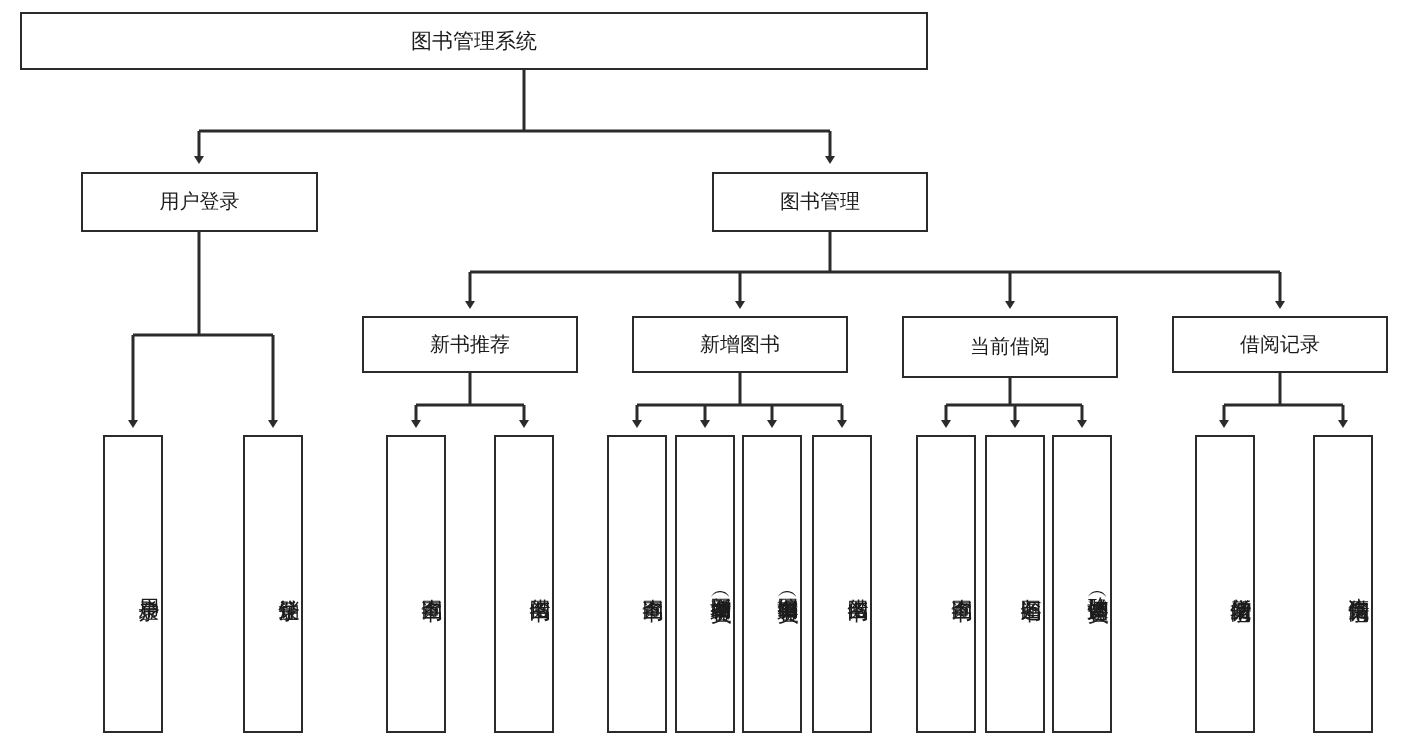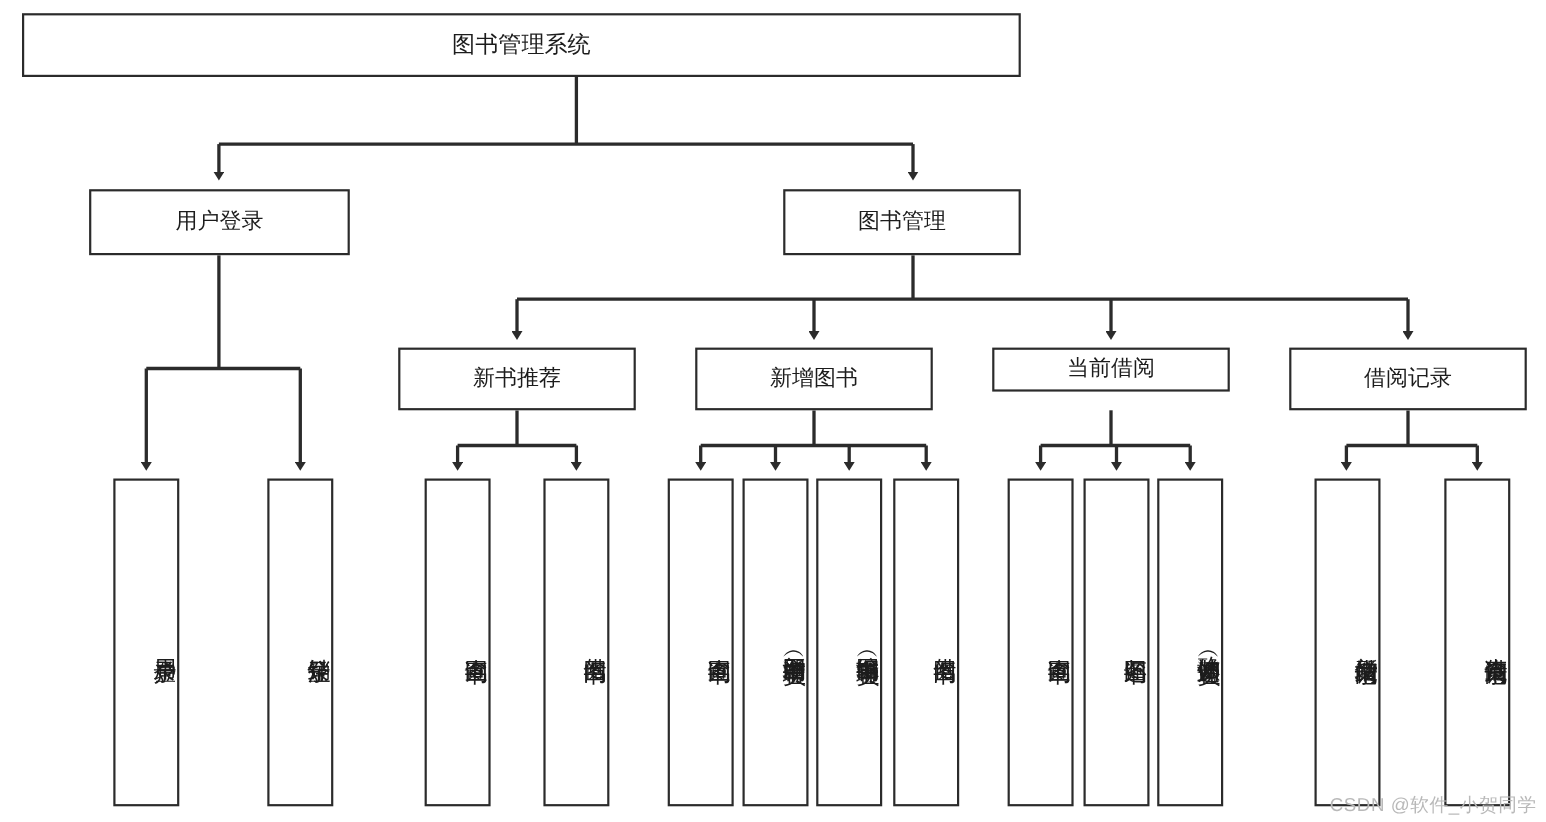--- a/index.html
+++ b/index.html
@@ -132,21 +132,21 @@
   </div>
 
   <div class="node level2" style="left:362px; top:316px; width:216px; height:57px;font-family:Liberation Serif, serif;">
     <span>新书推荐</span>
   </div>
 
   <div class="node level2" style="left:632px; top:316px; width:216px; height:57px;">
     <span>新增图书</span>
   </div>
 
-  <div class="node level2" style="left:902px; top:316px; width:216px; height:40px;">
+  <div class="node level2" style="left:902px; top:316px; width:216px; height:62px;">
     <span>当前借阅</span>
   </div>
 
   <div class="node level2" style="left:1172px; top:316px; width:216px; height:57px;text-align:center;">
     <span>借阅记录</span>
   </div>
 
   <div class="node leaf" style="left:103px; top:435px; width:60px; height:298px;">
     <span class="leaf-text">用户登录</span>
   </div>
@@ -192,15 +192,14 @@
   </div>
 
   <div class="node leaf" style="left:1195px; top:435px; width:60px; height:298px;">
     <span class="leaf-text">新增借阅记录</span>
   </div>
 
   <div class="node leaf" style="left:1313px; top:435px; width:60px; height:298px;">
     <span class="leaf-text">查询借阅记录</span>
   </div>
 
-  <div class="watermark">CSDN @软件_小贺同学</div>
 
 </div>
 
 </body></html>

